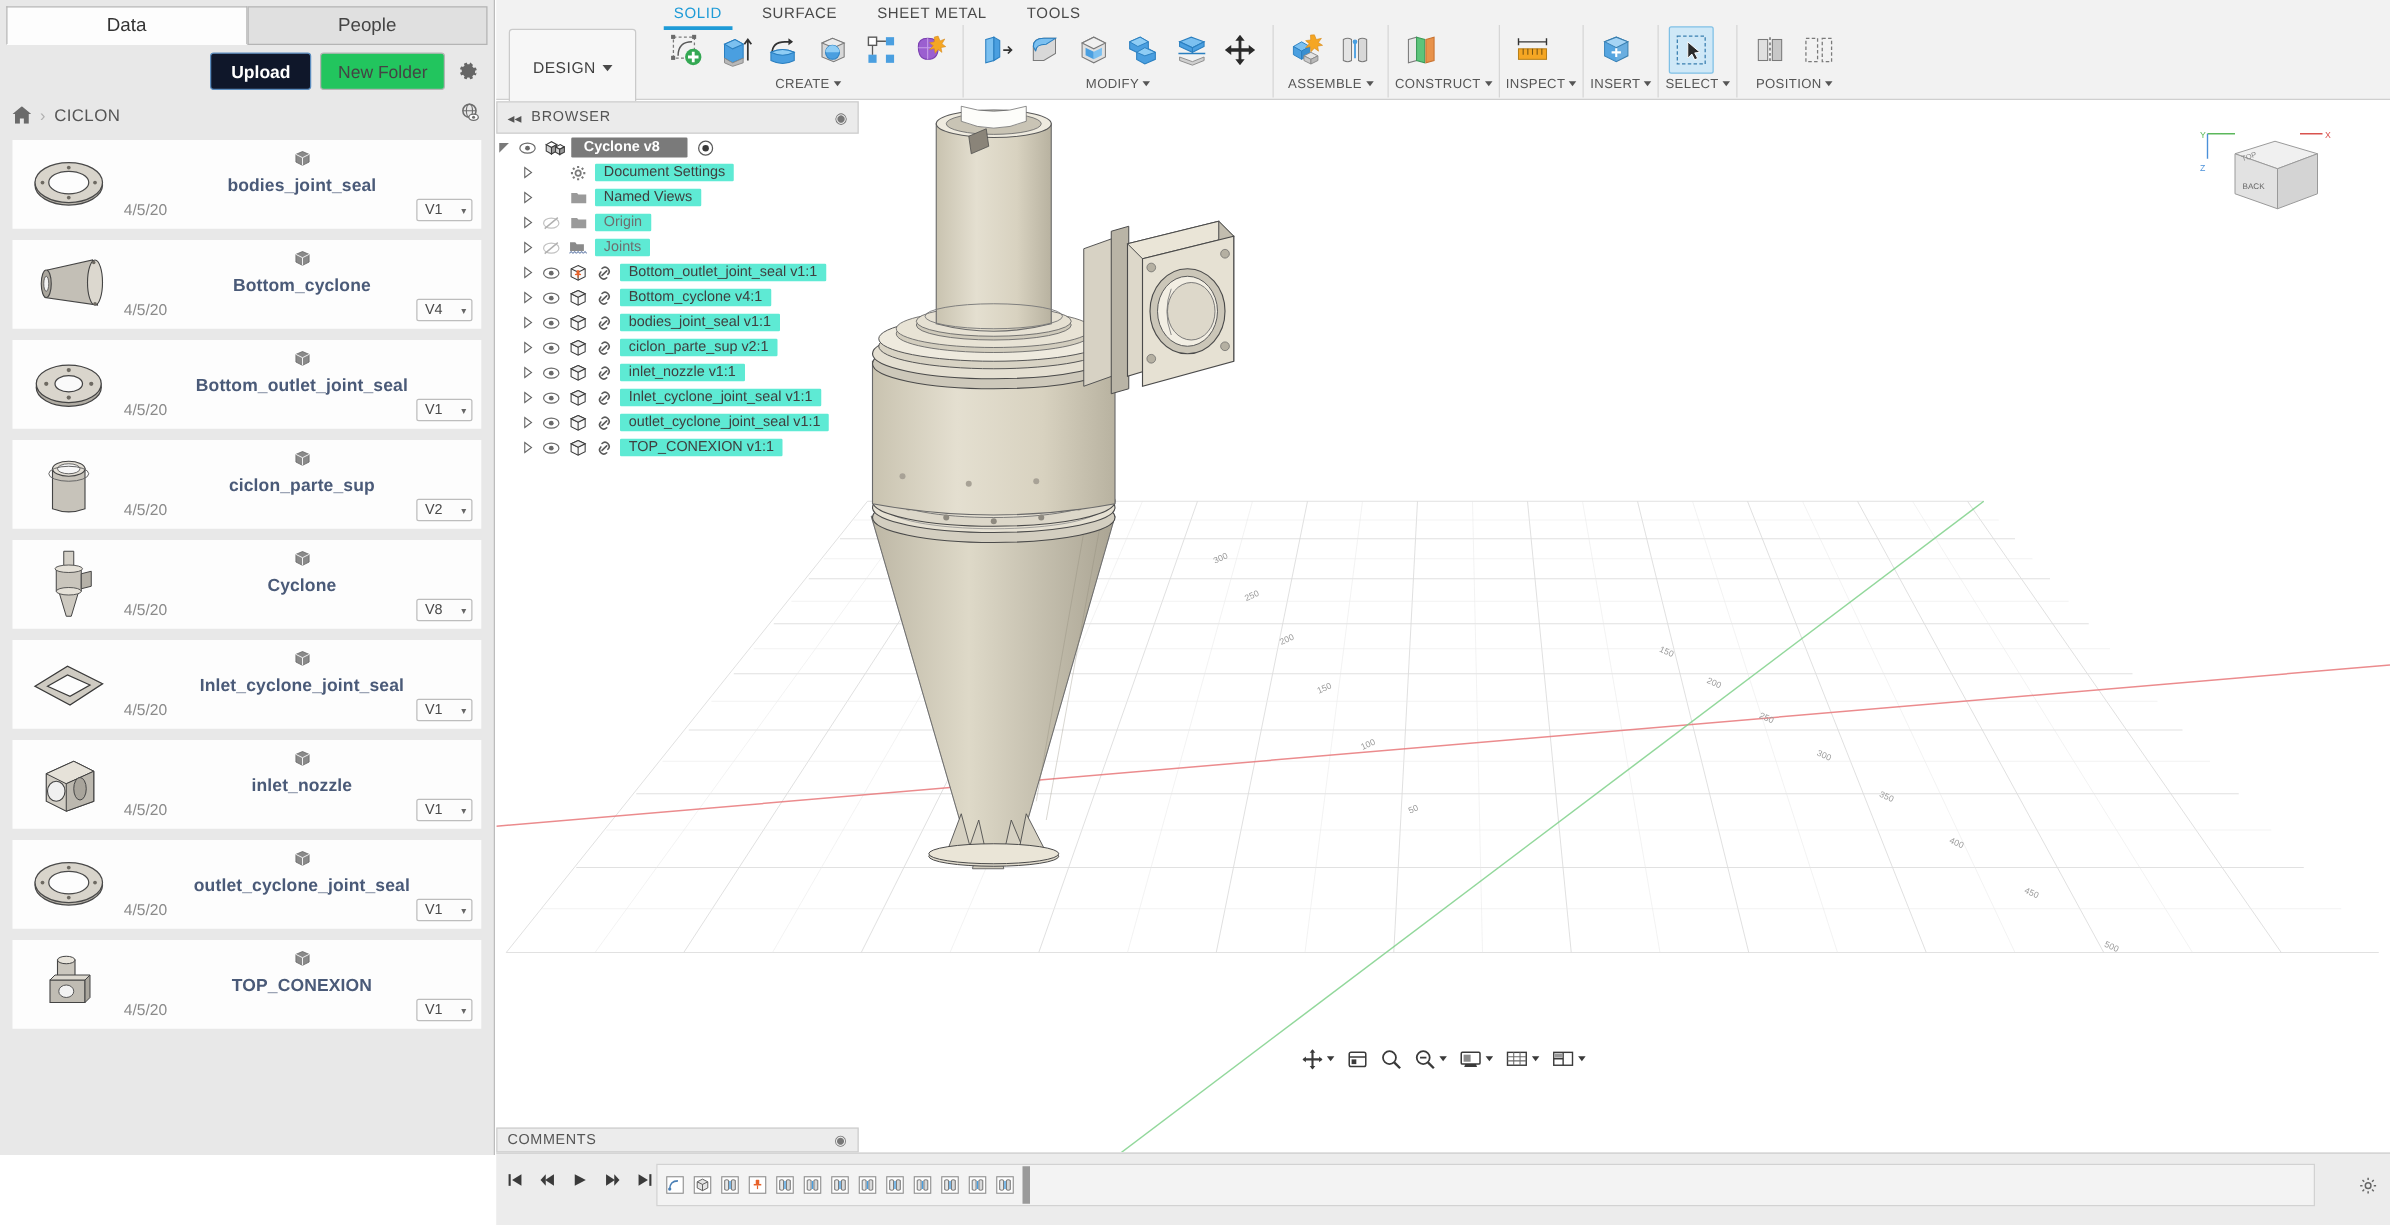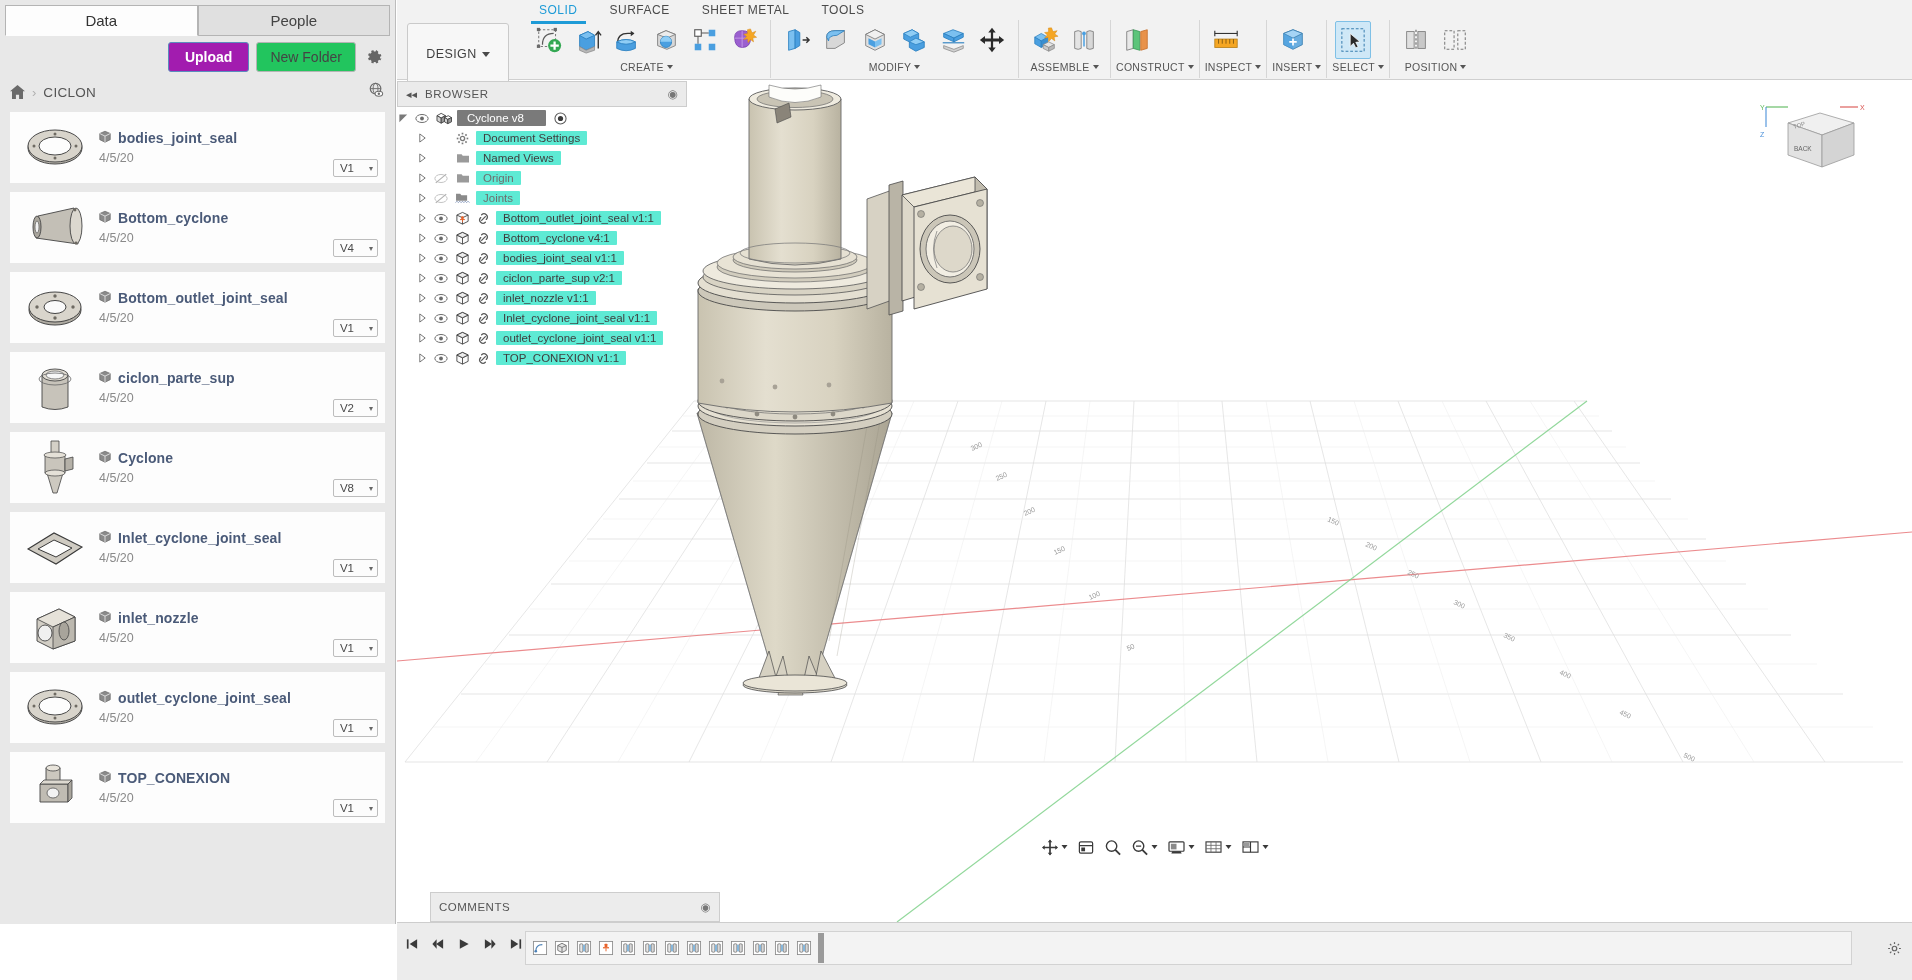--- a/index.html
+++ b/index.html
@@ -26,21 +26,21 @@
     background: #e0e0e0; border: 1px solid #b4b4b4;
     cursor: pointer;
   }
   .dp-tab.active { background: #fdfdfd; border-bottom-color: #fdfdfd; color: #333; }
 
   .dp-actions {
     height: 42px; display: flex; justify-content: flex-end; align-items: center;
     padding: 0 8px; gap: 7px;
   }
   .btn-upload {
-    background: #a21caf; color: #fff; border: 1px solid #5b8cbe;
+    background: #0f172a; color: #fff; border: 1px solid #5b8cbe;
     font-size: 14px; font-weight: bold; padding: 6px 16px; border-radius: 3px;
     cursor: pointer;
   }
   .btn-newfolder {
     background: #22c55e; color: #444; border: 1px solid #b4b4b4;
     font-size: 14px; padding: 6px 13px; border-radius: 3px; cursor: pointer;
   }
   .gear-btn {
     width: 24px; height: 24px; display:flex; align-items:center; justify-content:center;
     cursor: pointer; color: #555;
@@ -61,21 +61,21 @@
     height: 71px; position: relative;
     display: flex; align-items: center;
     cursor: pointer;
   }
   .fc-thumb {
     width: 74px; height: 62px; margin-left: 8px;
     display: flex; align-items: center; justify-content: center;
     flex: none;
   }
   .fc-body { flex: 1; padding-left: 6px; }
-  .fc-titlerow { display: flex; align-items: flex-start; gap: 6px; }
+  .fc-titlerow { display: flex; align-items: center; gap: 6px; flex-direction: column; }
   .fc-cube { flex: none; }
   .fc-name {
     font-size: 14px; color: #4a5a78; font-weight: bold; letter-spacing: .1px;
   }
   .fc-date { font-size: 12.5px; color: #8a8a8a; margin-top: 5px; margin-left: 1px; }
   .fc-ver {
     position: absolute; right: 7px; bottom: 6px;
     border: 1px solid #bdbdbd; background: #fcfcfc;
     font-size: 11.5px; color: #4a4a4a;
     padding: 2px 4px 2px 6px; border-radius: 2px;
@@ -144,36 +144,36 @@
     padding-right: 4px;
   }
   .tnode .arrow {
     width: 12px; flex: none; display:flex; align-items:center; justify-content:center;
   }
   .tnode .eye { width: 16px; flex:none; display:flex; align-items:center; justify-content:center; }
   .tnode .tico { width: 17px; flex:none; display:flex; align-items:center; justify-content:center; }
   .tnode .link { width: 15px; flex:none; display:flex; align-items:center; justify-content:center; }
   .tnode .tlabel { background: #5eead4; padding: 1px 7px; border-radius: 1px; white-space: nowrap; }
   .tnode.root { }
-  .tnode.root .tlabel { background: #7a7a7a; color: #fff; padding: 2px 22px 2px 10px; }
+  .tnode.root .tlabel { background: #7a7a7a; color: #fff; padding: 2px 22px 2px 10px; font-weight: bold; }
   .tnode.dim .tlabel { color: #6e6e6e; }
 
   
   #canvas {
     position: absolute; left: 397px; top: 81px; right: 0; bottom: 58px;
     background: #ffffff; overflow: hidden;
   }
   #viewcube { position: absolute; right: 44px; top: 12px; width: 110px; height: 90px; }
 
   
   #comments {
-    position: absolute; left: 397px; bottom: 58px; width: 290px; height: 30px;
+    position: absolute; left: 397px; bottom: 58px; width: 290px; height: 20px;
     background: #ececec; border: 1px solid #cdcdcd;
     display: flex; align-items: center; padding: 0 8px;
-    font-size: 11.5px; color: #555; letter-spacing: .5px; z-index: 6; margin-left: 33px;
+    font-size: 11.5px; color: #555; letter-spacing: .5px; z-index: 6;
   }
   #comments .c-dot { margin-left: auto; color:#777; cursor:pointer; }
 
   
   #navbar {
     position: absolute; left: 50%; transform: translateX(-50%);
     bottom: 62px; height: 26px;
     display: flex; align-items: center; gap: 10px; z-index: 7;
   }
   #navbar .nb {

